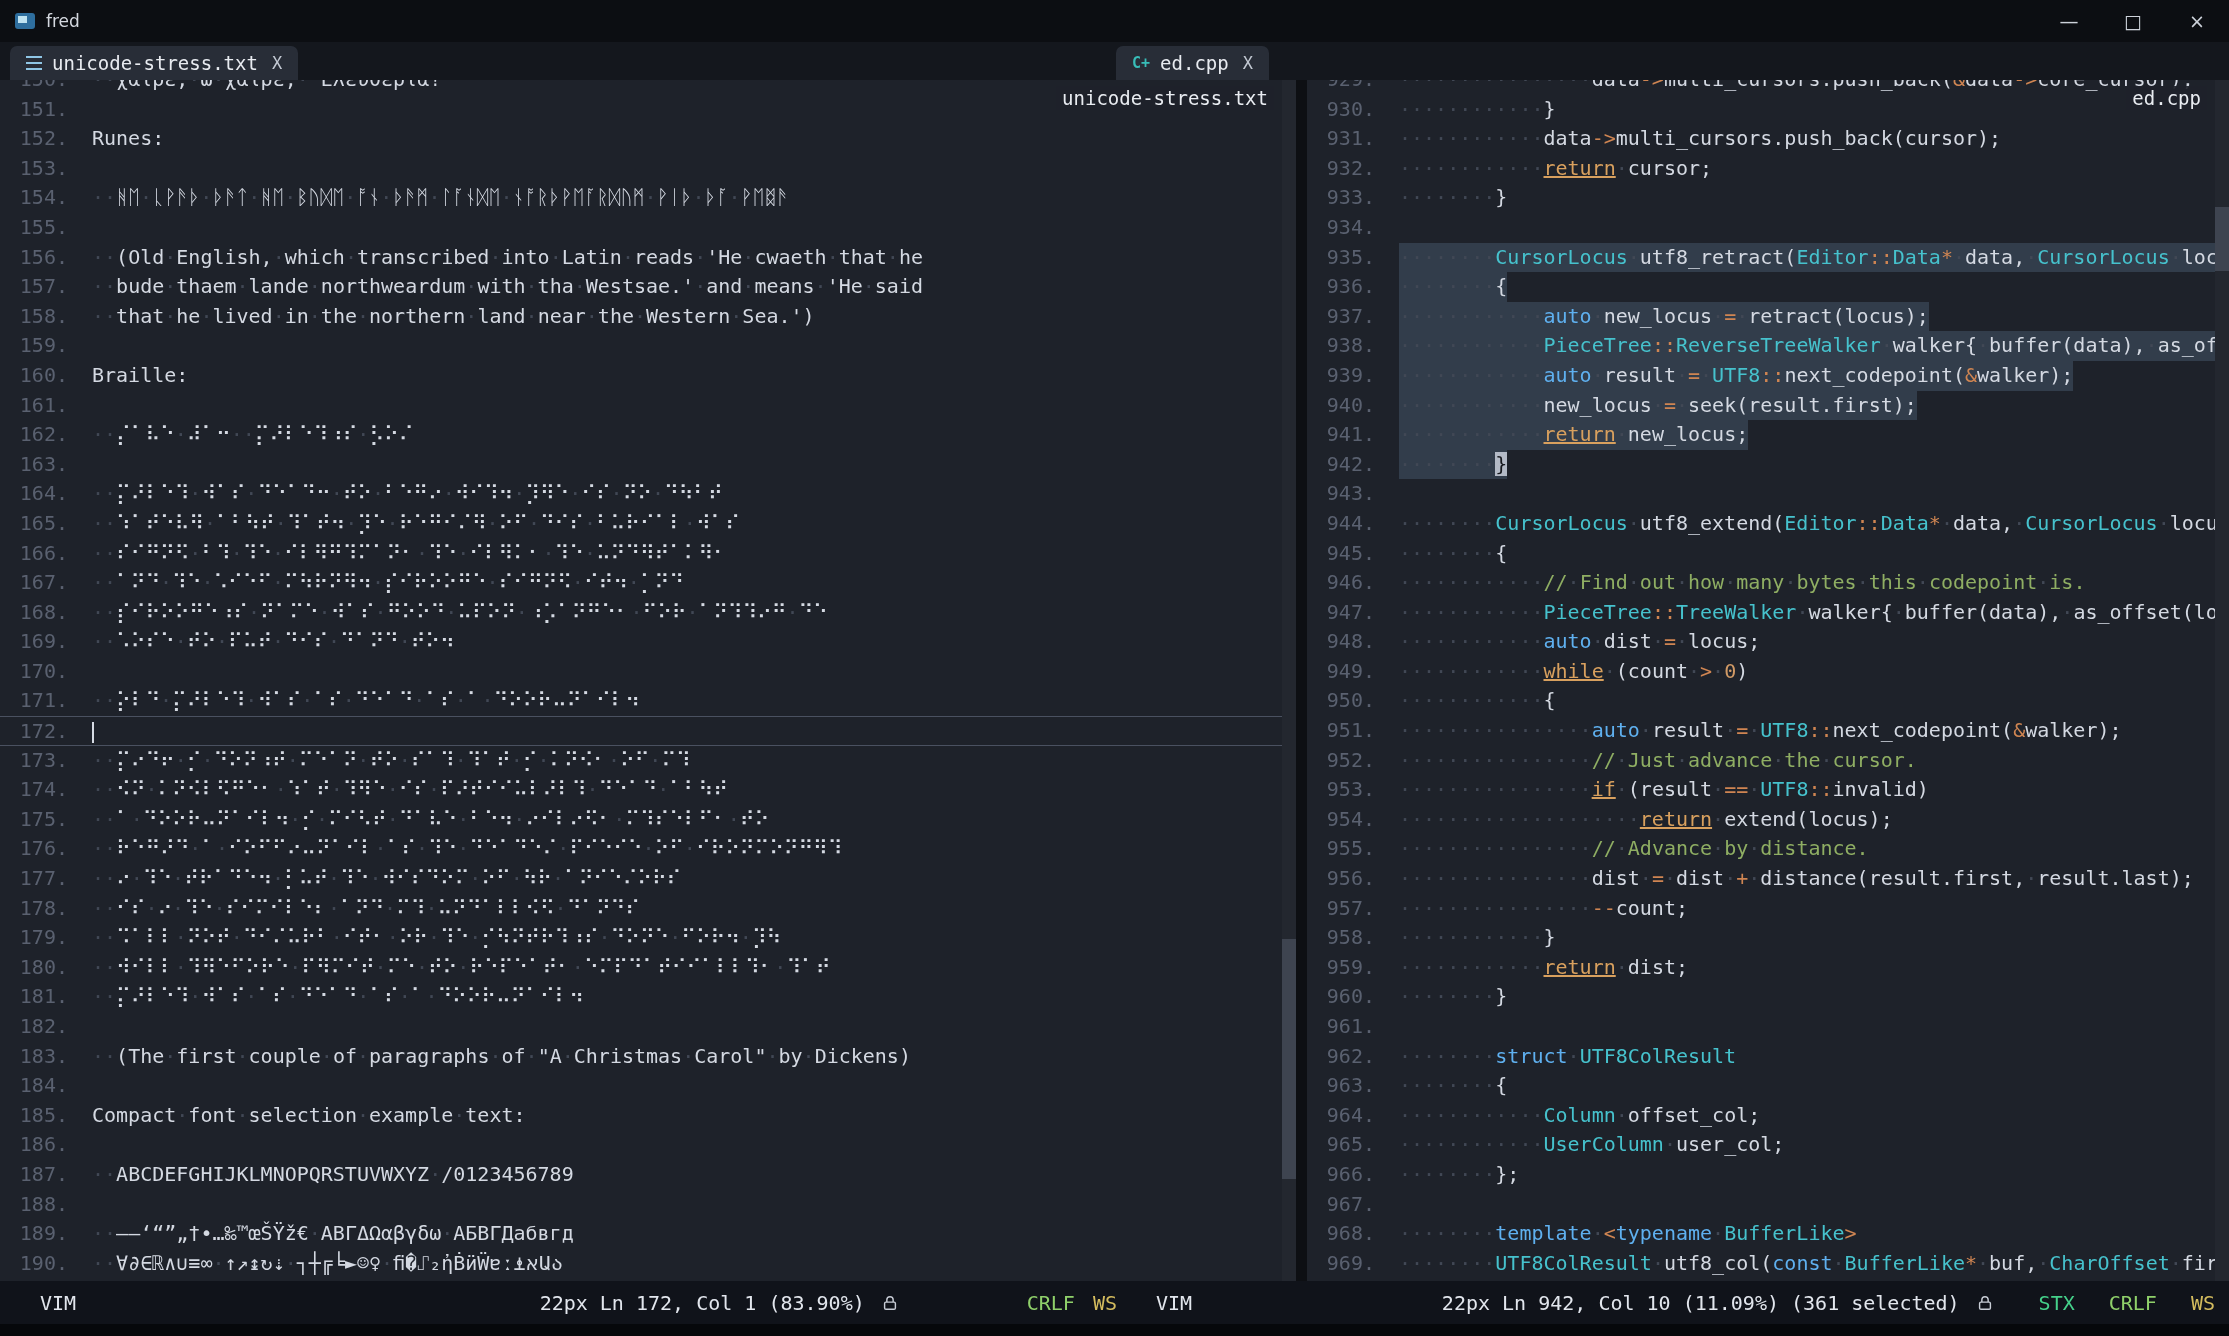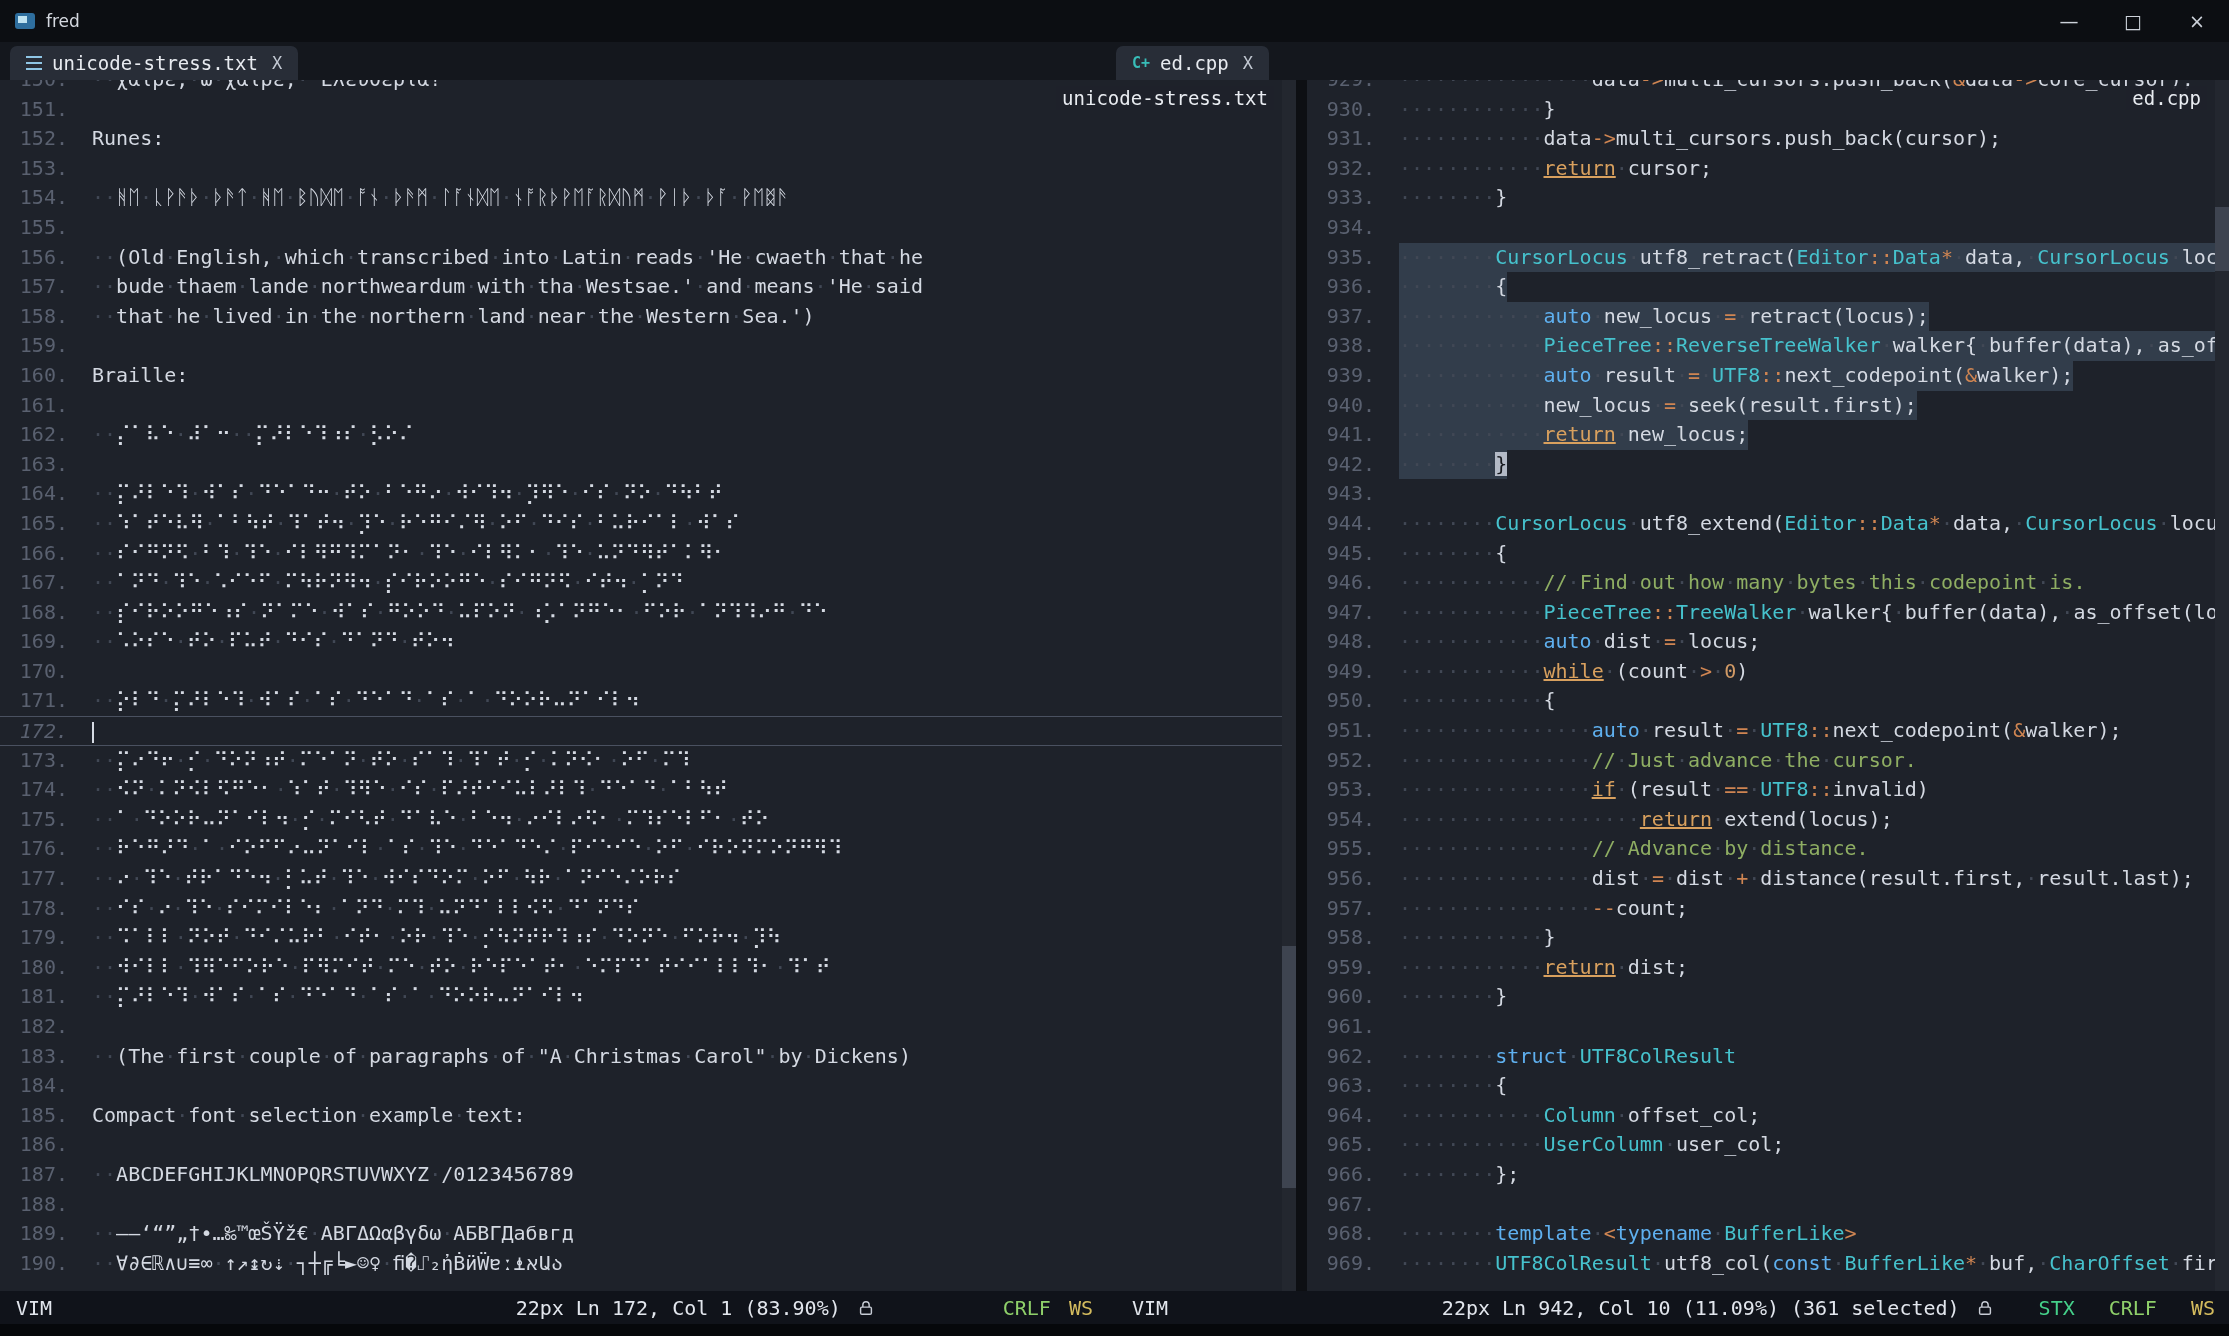--- a/index.html
+++ b/index.html
@@ -38,32 +38,32 @@
   .ws{color:#414855;}
   .tk-kw{color:#5fb0ef;}
   .tk-ct{color:#d8a05e;text-decoration:underline;}
   .tk-ty{color:#46c2cd;}
   .tk-tg{color:#82cf8f;}
   .tk-cm{color:#8fae63;}
   .tk-op{color:#cf8552;}
   .tk-nu{color:#d19a66;}
   .tk-cur{background:#b3bac6;color:#16181d;}
   .sel{background:#323d4b;}
-  .curline{border-top:1px solid #4a5160;border-bottom:1px solid #4a5160;font-style:italic;}
+  .curline{border-top:1px solid #4a5160;border-bottom:1px solid #4a5160;}
   .cursorbar{display:inline-block;width:2px;height:21px;background:#d6dbe4;vertical-align:middle;margin-right:-2px;}
   .overlay{position:absolute;top:6px;right:22px;font-size:19px;color:#e9ecf1;
            background:rgba(30,34,42,.92);padding:1px 6px;z-index:5;}
   .scrollbar{position:absolute;right:0;top:0;bottom:0;width:14px;background:#23272f;z-index:4;}
   .thumb{position:absolute;left:0;width:100%;background:#3e4450;}
   .thumb-left{top:71.5%;height:20%;}
   .thumb-right{top:127px;height:64px;}
 
   
-  .statusbar{height:33px;background:#10131a;display:flex;align-items:center;flex:none;
-             font-size:20px;color:#e2e6ed;}
+  .statusbar{height:43px;background:#10131a;display:flex;align-items:center;flex:none;
+             font-size:20px;color:#e2e6ed;padding-left:24px;}
   .status-half{display:flex;align-items:center;height:100%;}
   .status-half.sleft{width:1116px;flex:none;}
   .status-half.sright{flex:1;}
   .mode{margin-left:16px;}
   .pos{margin-left:auto;}
   .lock{margin-left:16px;display:flex;align-items:center;}
   .flags{display:flex;align-items:center;margin-right:12px;}
   .sleft .flags{margin-left:128px;margin-right:23px;}
   .sright .flags{margin-left:45px;margin-right:14px;gap:16px;}
   .flag+.flag{margin-left:18px;}

